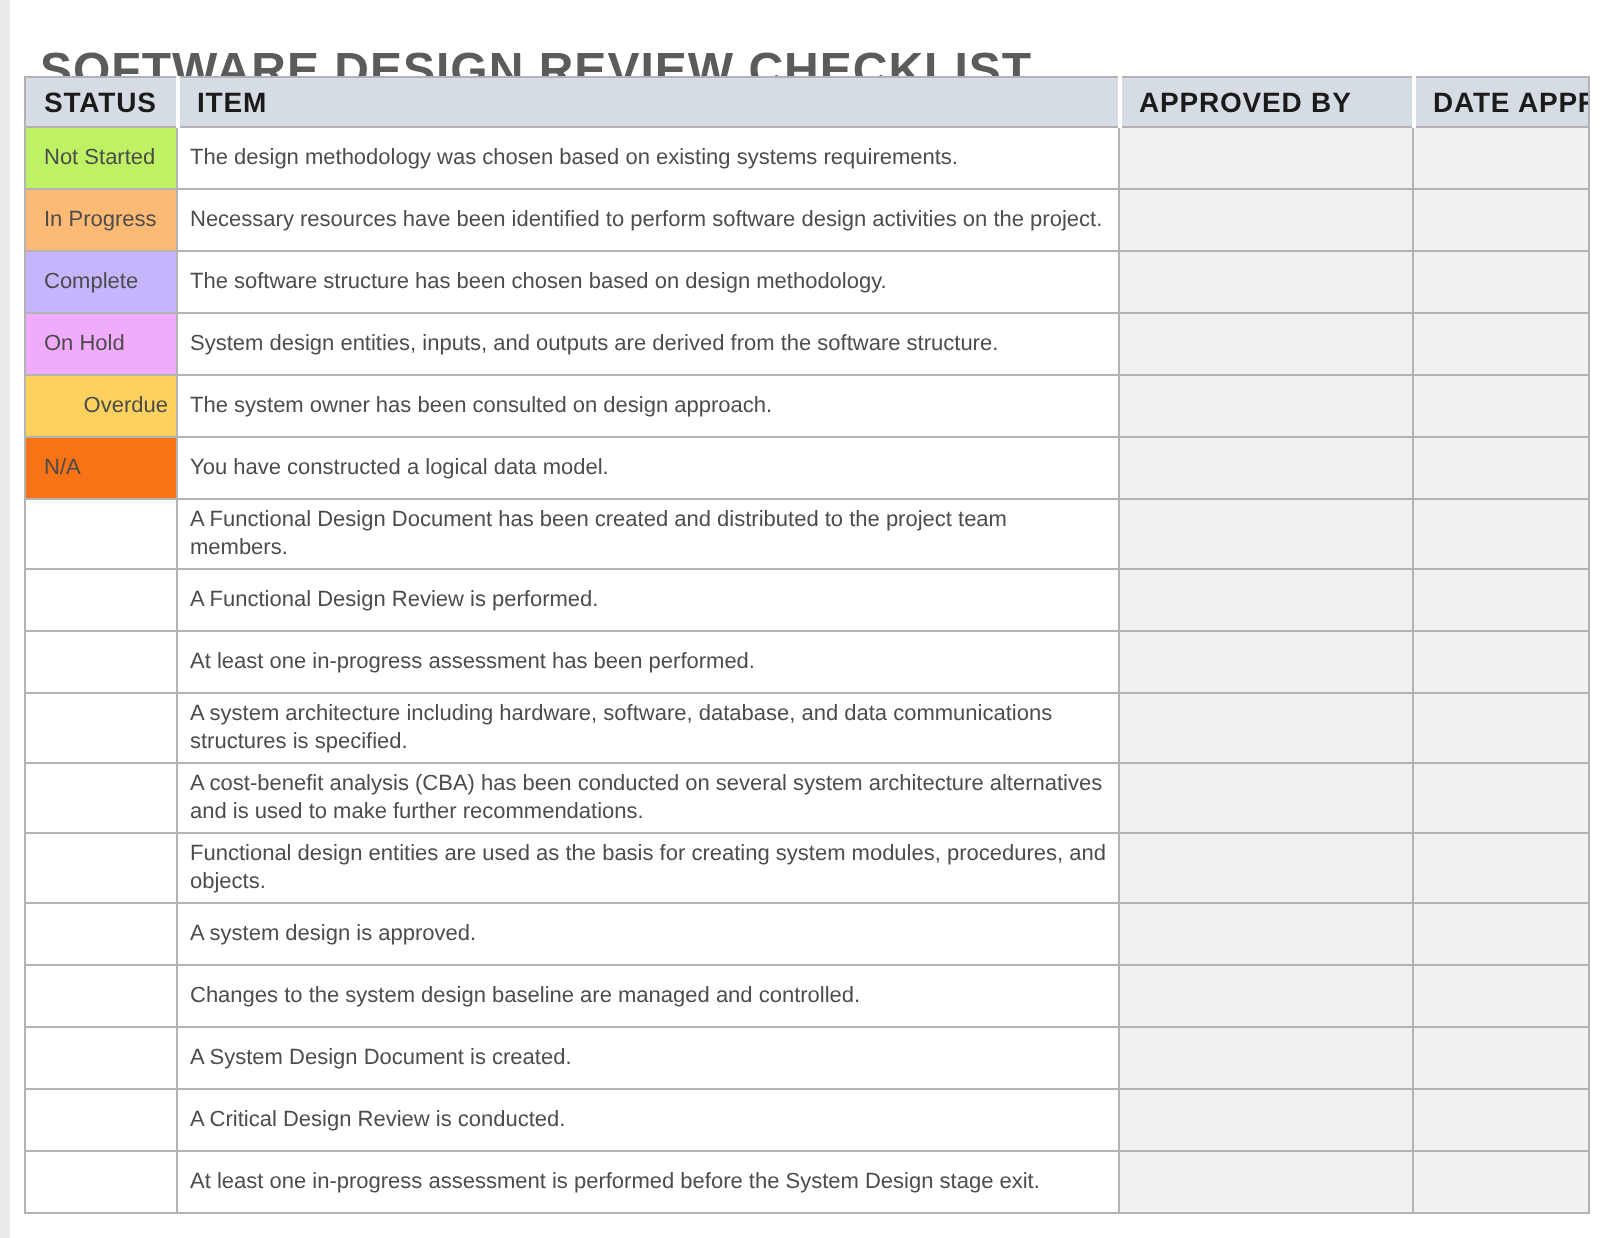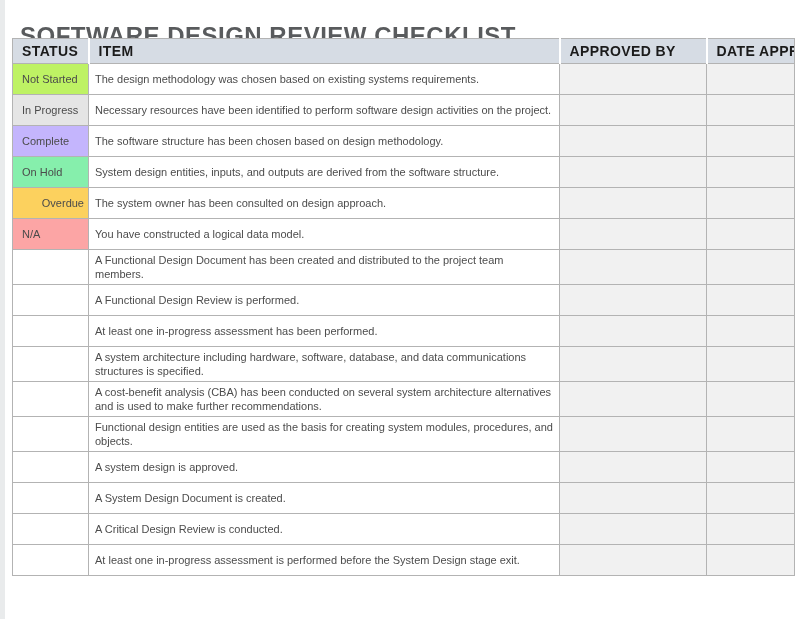--- a/index.html
+++ b/index.html
@@ -89,45 +89,45 @@
     </tr>
   </thead>
   <tbody>
       <tr>
         <td class="status-cell" style="background-color: #bef264;">Not Started</td>
         <td class="item-cell">The design methodology was chosen based on existing systems requirements.</td>
         <td class="fill-cell"></td>
         <td class="fill-cell"></td>
       </tr>
       <tr>
-        <td class="status-cell" style="background-color: #e5e5e5;">In Progress</td>
+        <td class="status-cell" style="background-color: #fdba74;">In Progress</td>
         <td class="item-cell">Necessary resources have been identified to perform software design activities on the project.</td>
         <td class="fill-cell"></td>
         <td class="fill-cell"></td>
       </tr>
       <tr>
         <td class="status-cell" style="background-color: #c4b5fd;">Complete</td>
         <td class="item-cell">The software structure has been chosen based on design methodology.</td>
         <td class="fill-cell"></td>
         <td class="fill-cell"></td>
       </tr>
       <tr>
-        <td class="status-cell" style="background-color: #86efac;">On Hold</td>
+        <td class="status-cell" style="background-color: #f0abfc;">On Hold</td>
         <td class="item-cell">System design entities, inputs, and outputs are derived from the software structure.</td>
         <td class="fill-cell"></td>
         <td class="fill-cell"></td>
       </tr>
       <tr>
         <td class="status-cell" style="background-color: rgb(252, 209, 94); text-align: right;">Overdue</td>
         <td class="item-cell">The system owner has been consulted on design approach.</td>
         <td class="fill-cell"></td>
         <td class="fill-cell"></td>
       </tr>
       <tr>
-        <td class="status-cell" style="background-color: #fca5a5;">N/A</td>
+        <td class="status-cell" style="background-color: #f97316;">N/A</td>
         <td class="item-cell">You have constructed a logical data model.</td>
         <td class="fill-cell"></td>
         <td class="fill-cell"></td>
       </tr>
       <tr>
         <td class="status-cell" style="background-color: rgb(255, 255, 255);"></td>
         <td class="item-cell">A Functional Design Document has been created and distributed to the project team members.</td>
         <td class="fill-cell"></td>
         <td class="fill-cell"></td>
       </tr>
@@ -162,20 +162,26 @@
         <td class="fill-cell"></td>
       </tr>
       <tr>
         <td class="status-cell" style="background-color: rgb(255, 255, 255);"></td>
         <td class="item-cell">A system design is approved.</td>
         <td class="fill-cell"></td>
         <td class="fill-cell"></td>
       </tr>
       <tr>
         <td class="status-cell" style="background-color: rgb(255, 255, 255);"></td>
+        <td class="item-cell">Changes to the system design baseline are managed and controlled.</td>
+        <td class="fill-cell"></td>
+        <td class="fill-cell"></td>
+      </tr>
+      <tr>
+        <td class="status-cell" style="background-color: rgb(255, 255, 255);"></td>
         <td class="item-cell">A System Design Document is created.</td>
         <td class="fill-cell"></td>
         <td class="fill-cell"></td>
       </tr>
       <tr>
         <td class="status-cell" style="background-color: rgb(255, 255, 255);"></td>
         <td class="item-cell">A Critical Design Review is conducted.</td>
         <td class="fill-cell"></td>
         <td class="fill-cell"></td>
       </tr>

